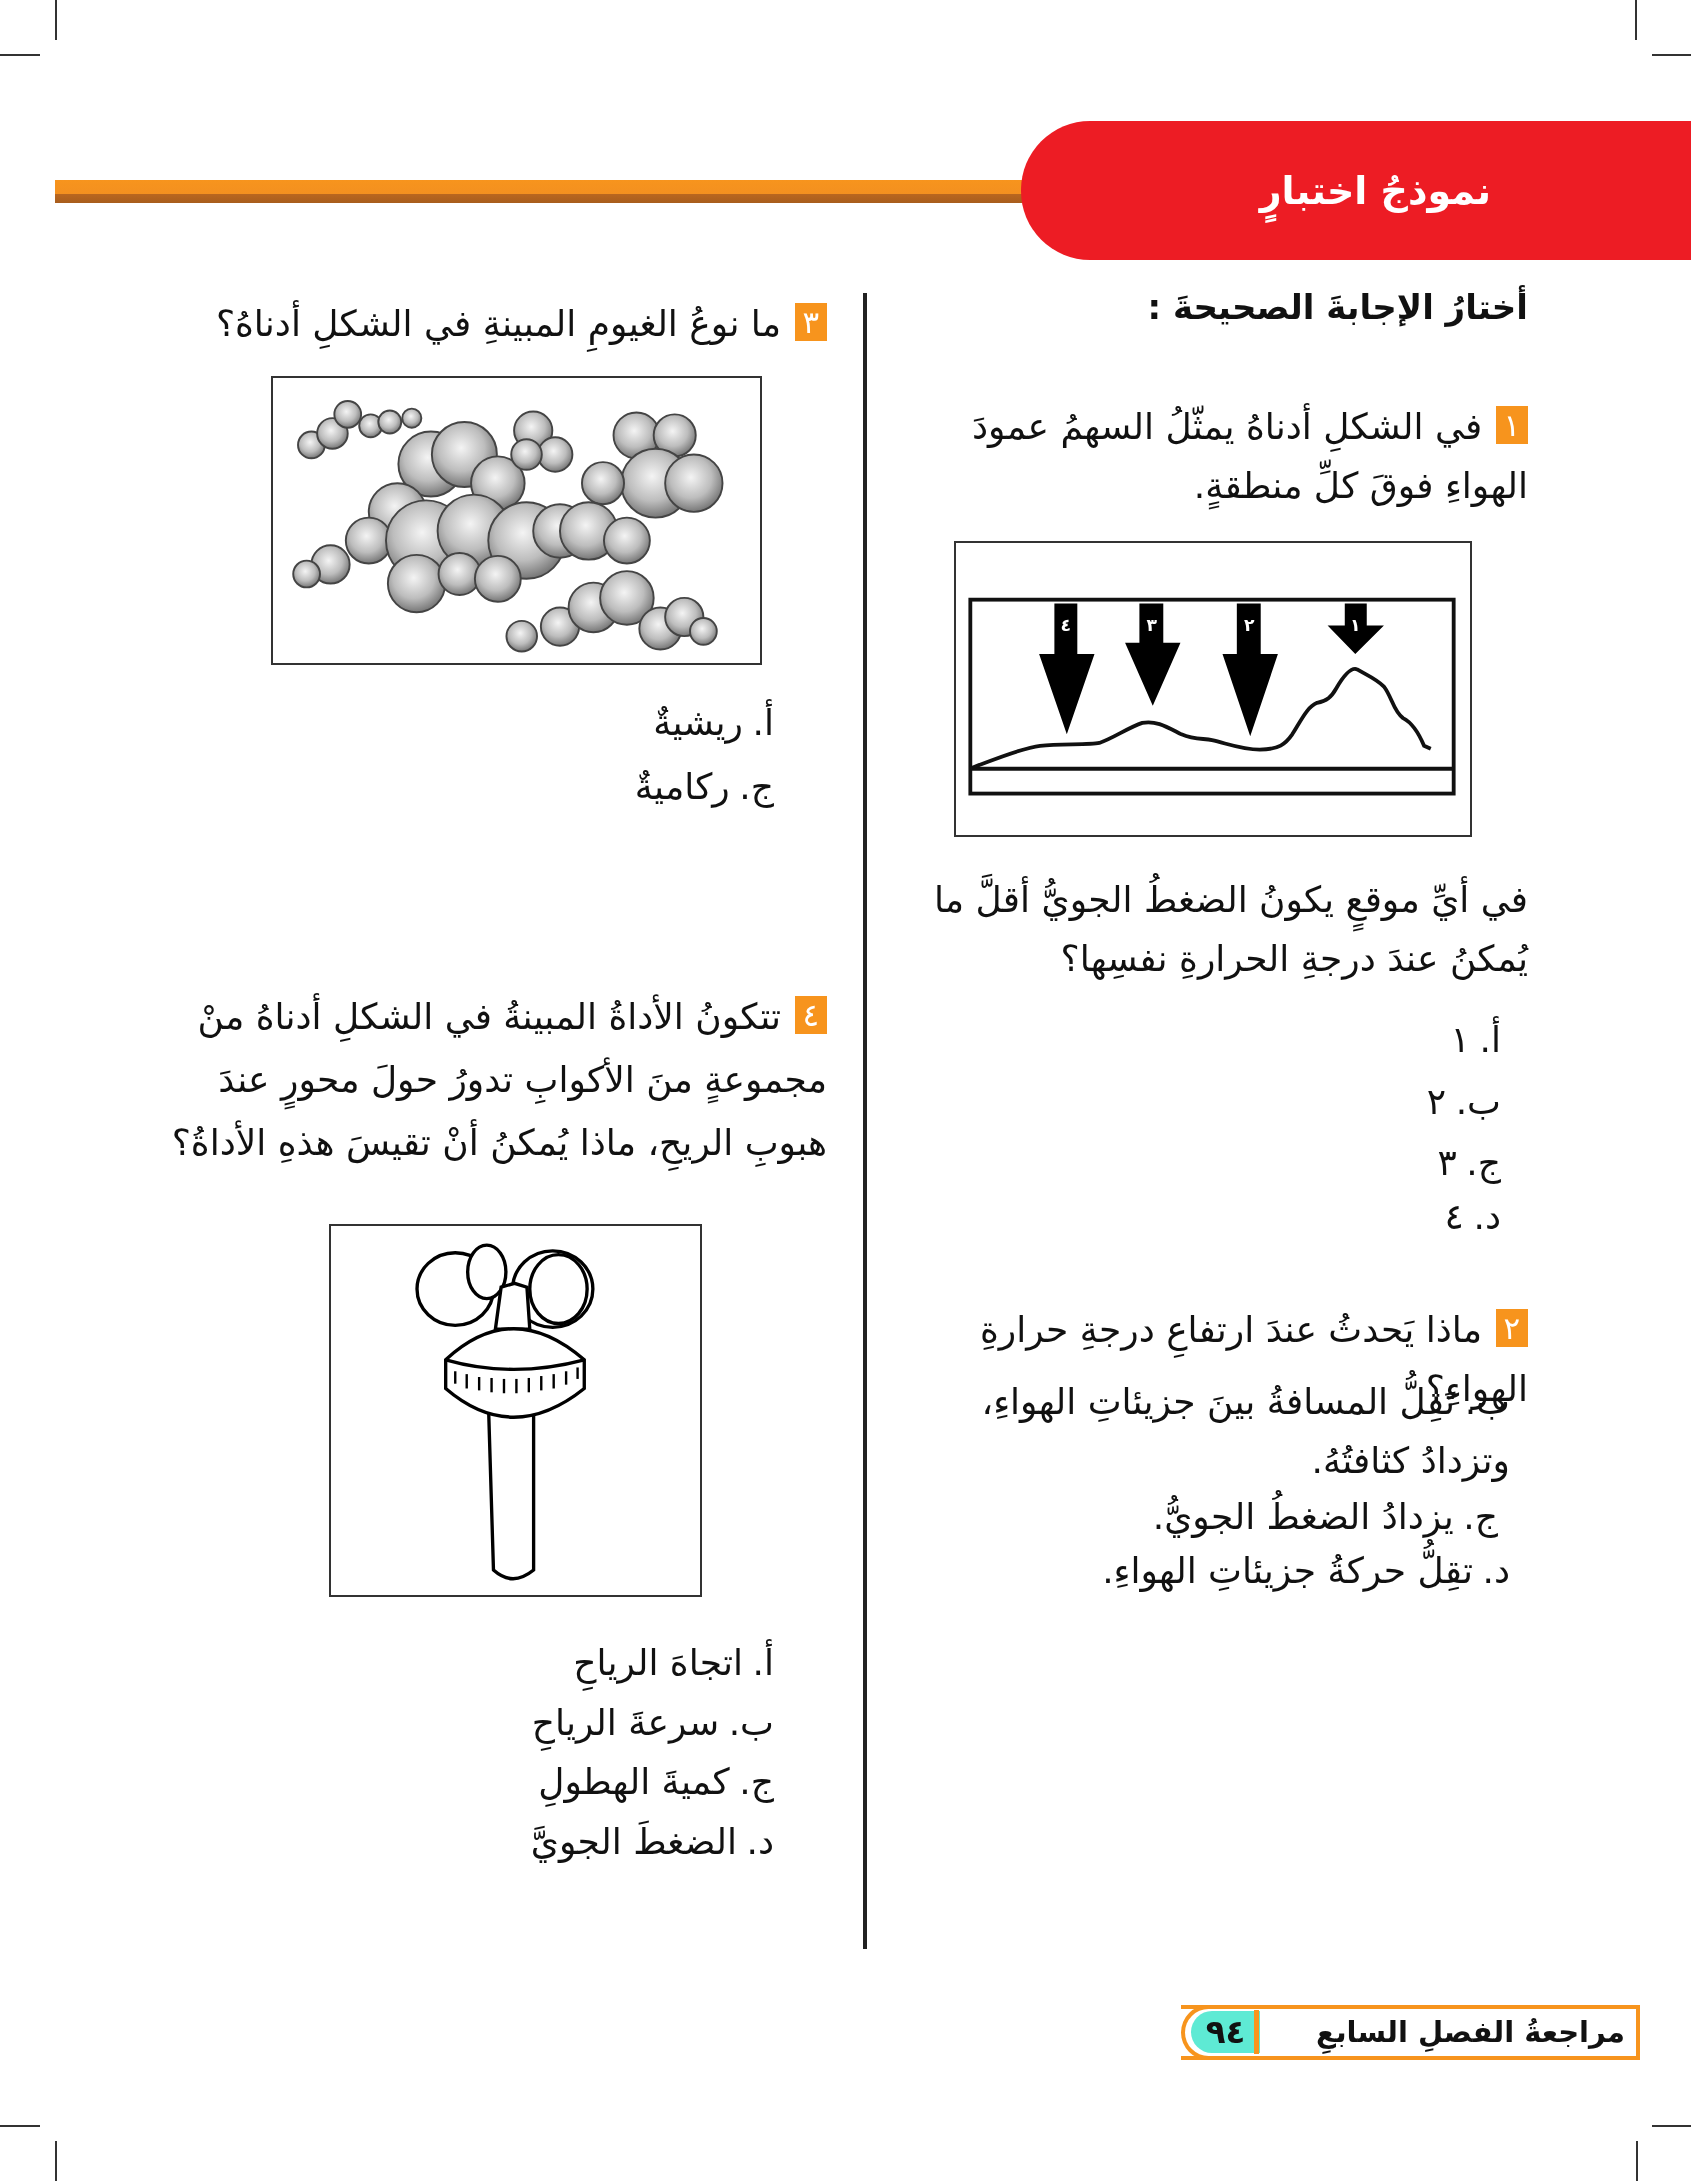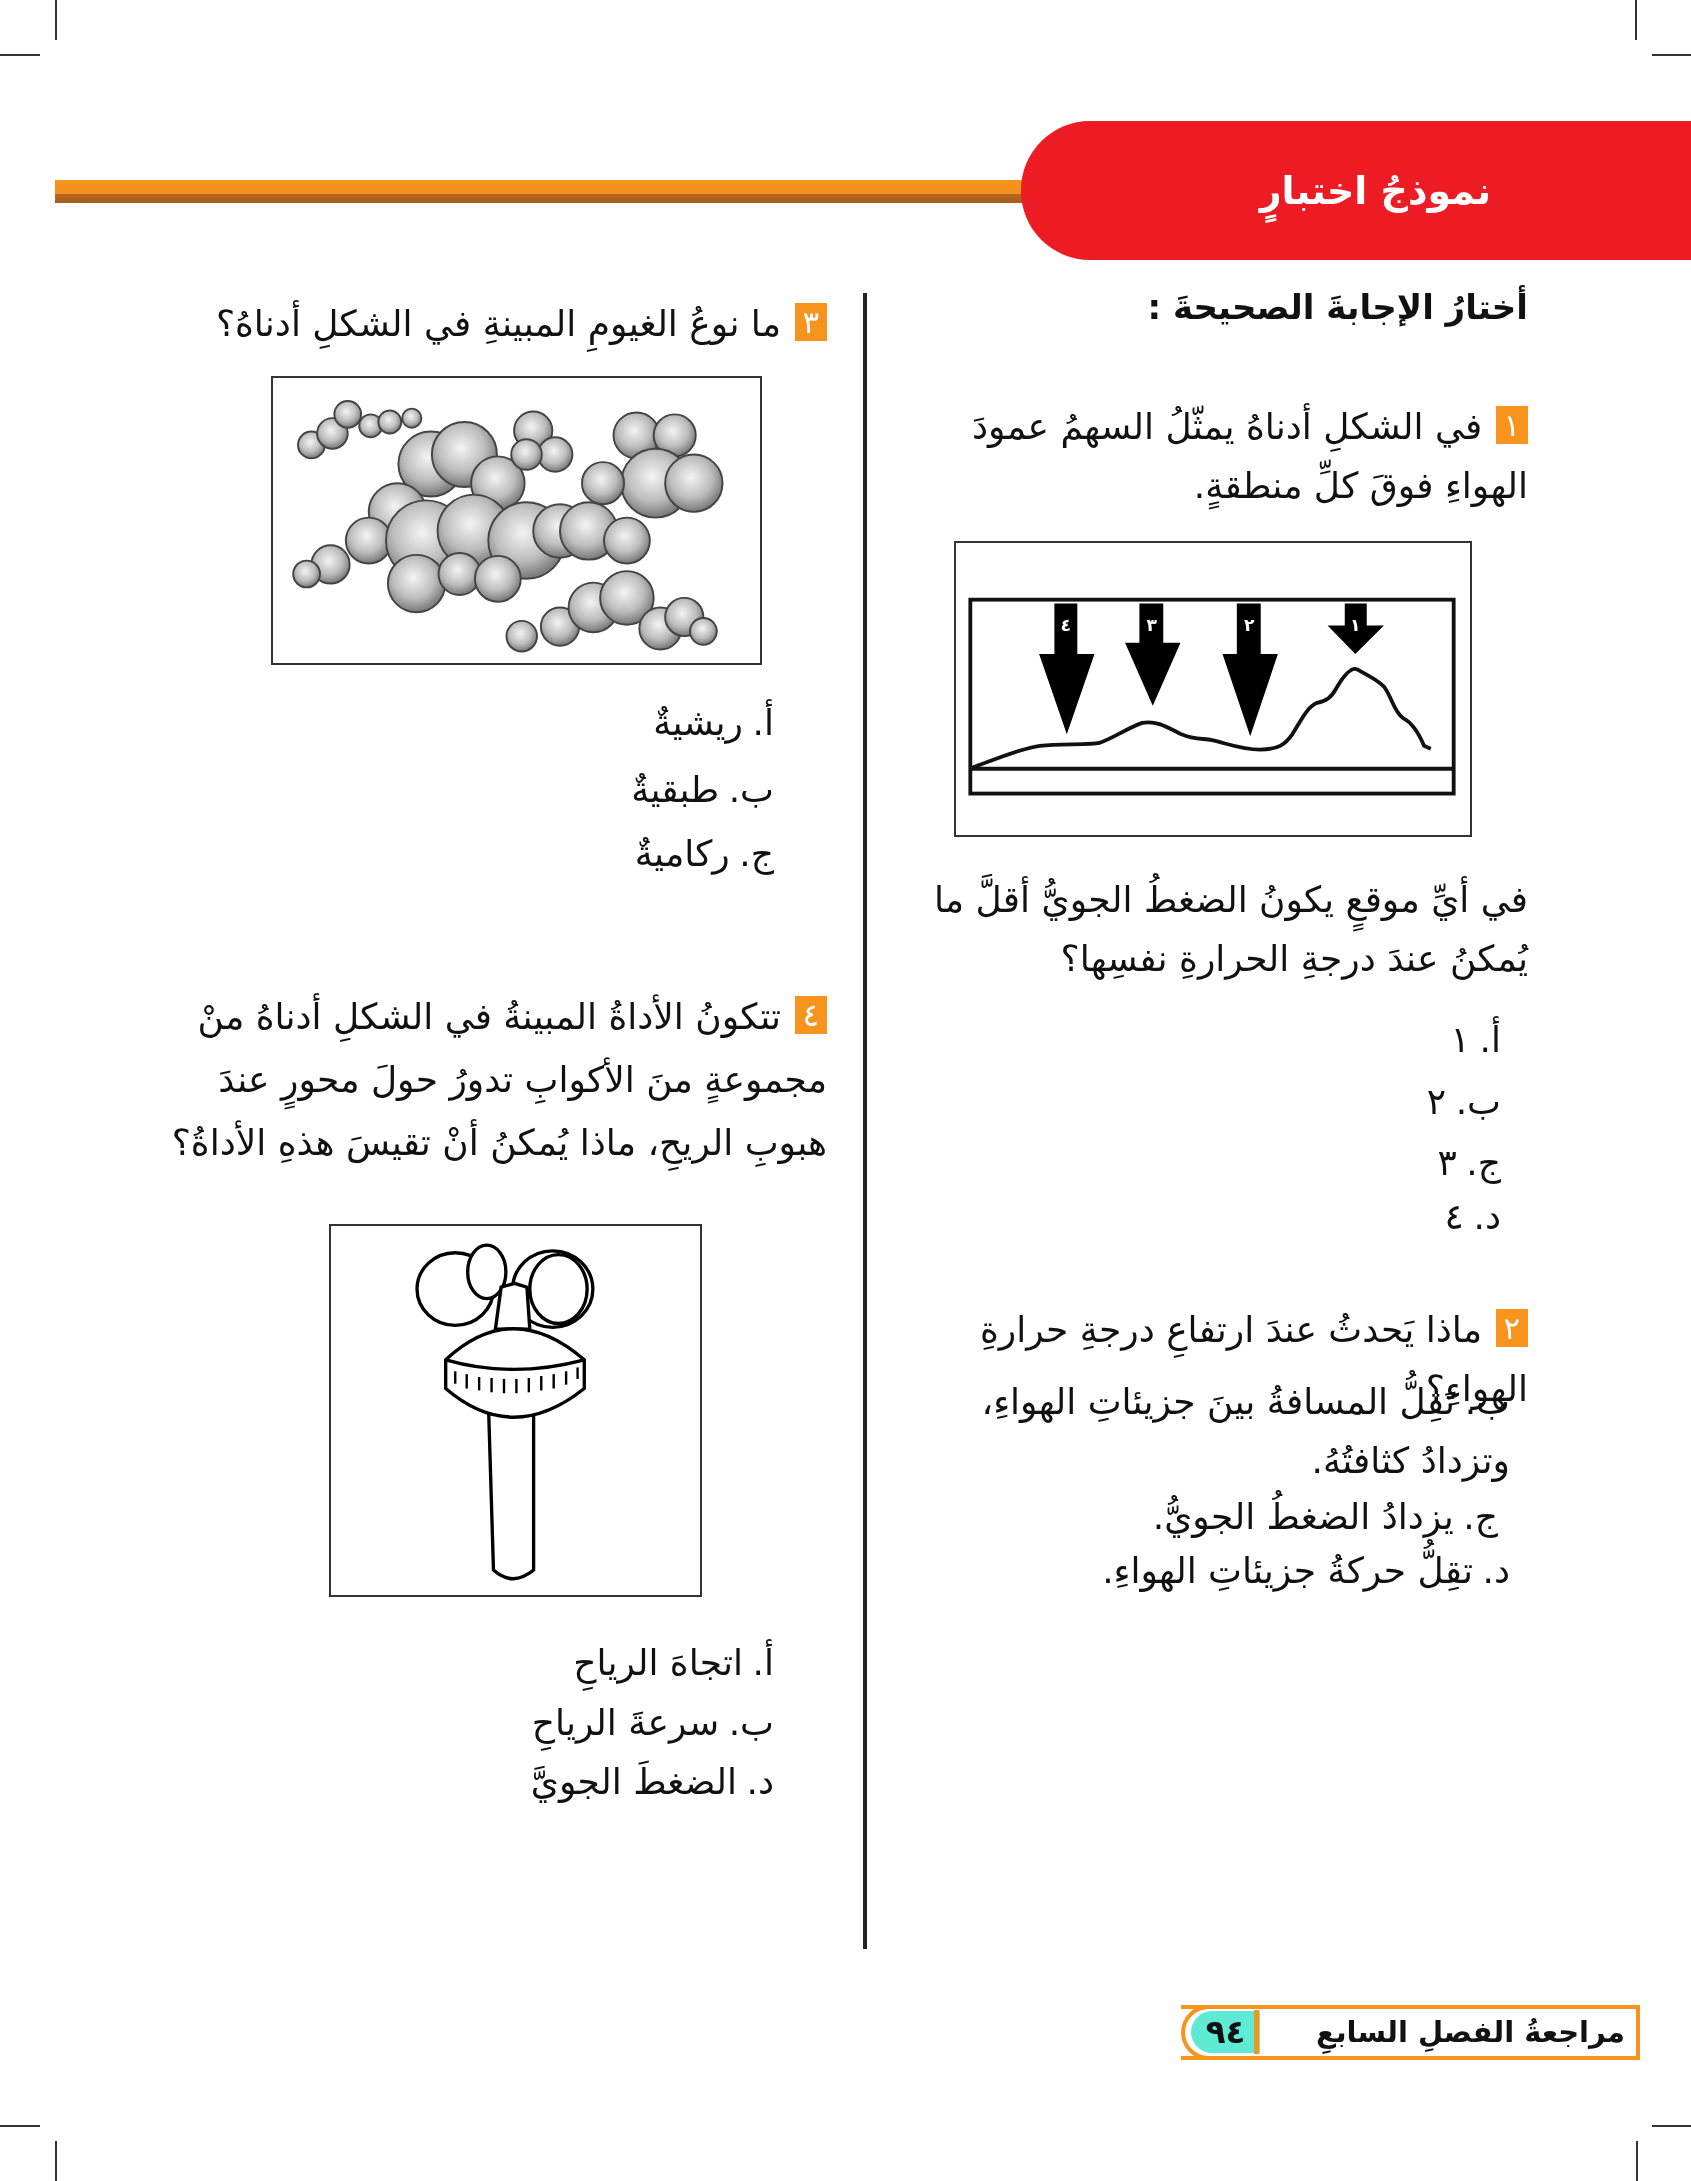--- a/index.html
+++ b/index.html
@@ -168,21 +168,20 @@
         <circle cx="370" cy="230" r="28"></circle>
         <circle cx="405" cy="262" r="22"></circle>
         <circle cx="430" cy="250" r="20"></circle>
         <circle cx="450" cy="265" r="14"></circle>
     </g>
   </svg>
 </div>
 
 <div class="rtl" style="right:918px; top:696px; width:287px;">
   <div class="opt"><span class="letter">أ.</span><span>ريشيةٌ</span></div>
-  <div class="opt" style="margin-top:13.4px"><span class="letter">ب.</span><span>طبقيةٌ</span></div>
   <div class="opt" style="margin-top:9.6px"><span class="letter">ج.</span><span>ركاميةٌ</span></div>
 </div>
 
 <div class="rtl q" style="right:865px; top:985px; width:660px; line-height:63px;">
   <span class="badge">٤</span><span>تتكونُ الأداةُ المبينةُ في الشكلِ أدناهُ منْ مجموعةٍ منَ الأكوابِ تدورُ حولَ محورٍ عندَ هبوبِ الريحِ، ماذا يُمكنُ أنْ تقيسَ هذهِ الأداةُ؟</span>
 </div>
 
 <div class="figure-box" style="left:329px; top:1224px; width:373px; height:373px;">
   <svg width="367" height="367" viewBox="0 0 384 384" style="position:absolute;left:0;top:0;">
     <g fill="#fff" stroke="#000" stroke-width="3.5">
@@ -207,20 +206,21 @@
         <line x1="233" y1="155" x2="233" y2="170"></line>
       <line x1="246" y1="152" x2="246" y2="166"></line>
         <line x1="258" y1="148" x2="258" y2="160"></line>
     </g>
   </svg>
 </div>
 
 <div class="rtl" style="right:918px; top:1636px; width:325px;">
   <div class="opt"><span class="letter">أ.</span><span>اتجاهَ الرياحِ</span></div>
   <div class="opt" style="margin-top:5.7px"><span class="letter">ب.</span><span>سرعةَ الرياحِ</span></div>
+  <div class="opt" style="margin-top:5.7px"><span class="letter">ج.</span><span>كميةَ الهطولِ</span></div>
   <div class="opt" style="margin-top:5.7px"><span class="letter">د.</span><span>الضغطَ الجويَّ</span></div>
 </div>
 
 <div class="footer"></div>
 <div class="footer-pill"></div>
 <div class="footer-num">٩٤</div>
 <div class="footer-sep"></div>
 <div class="footer-text">مراجعةُ الفصلِ السابعِ</div>
 
 

